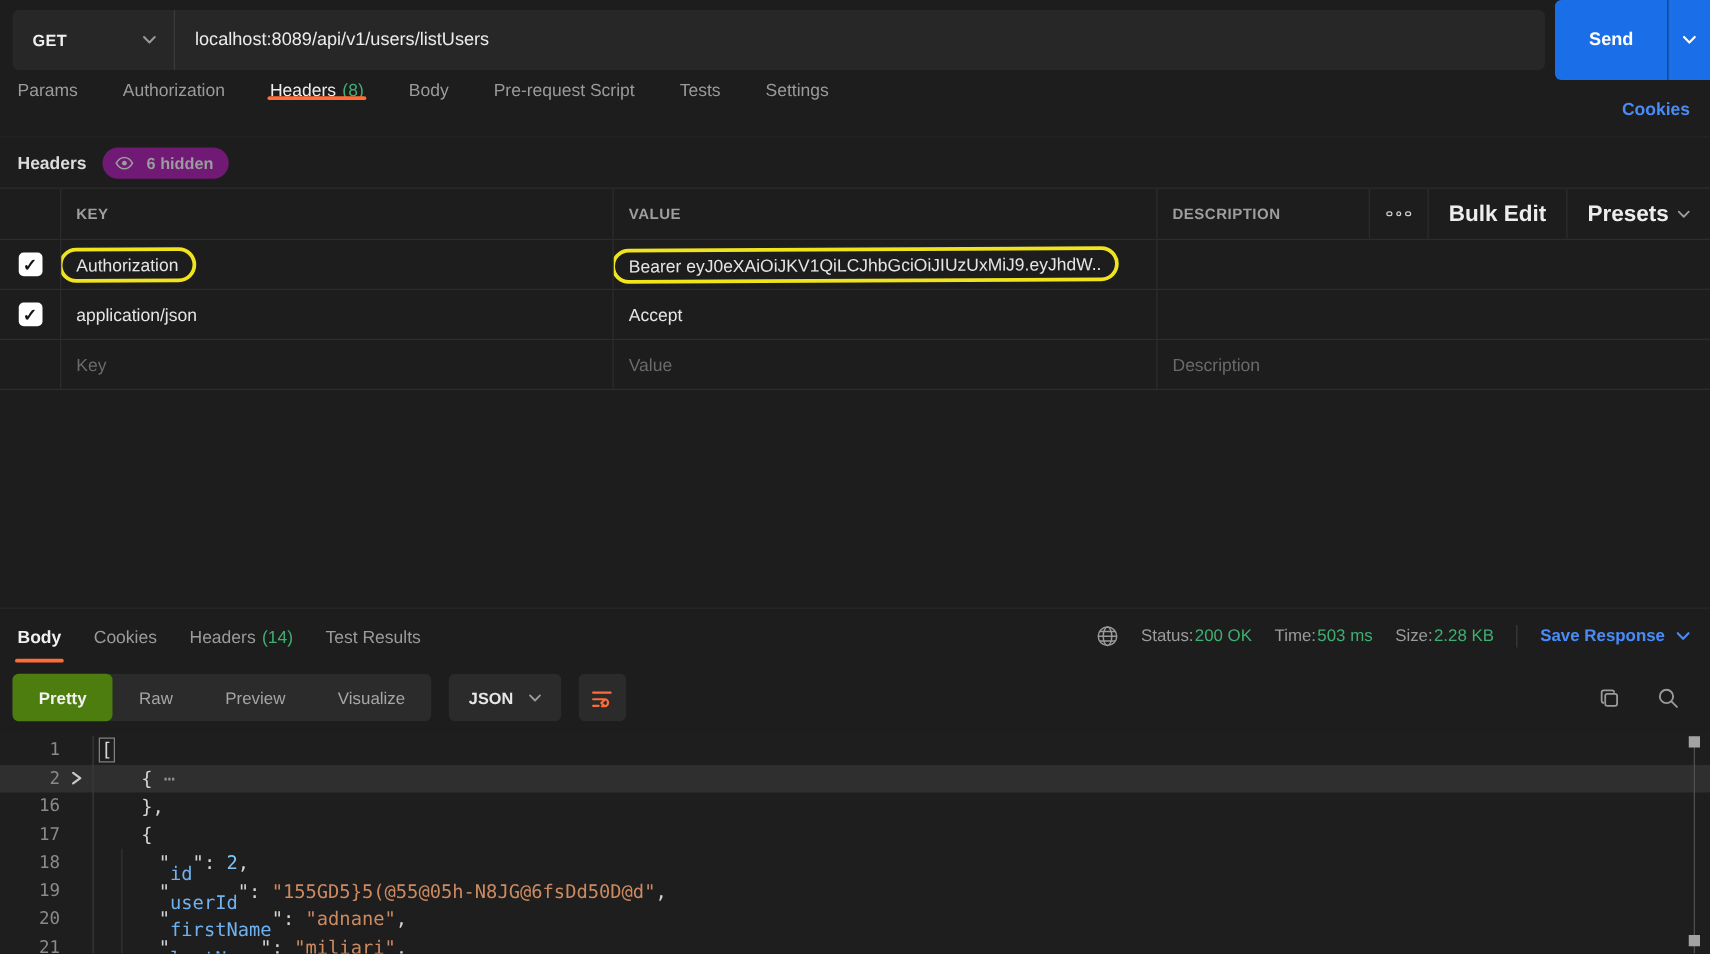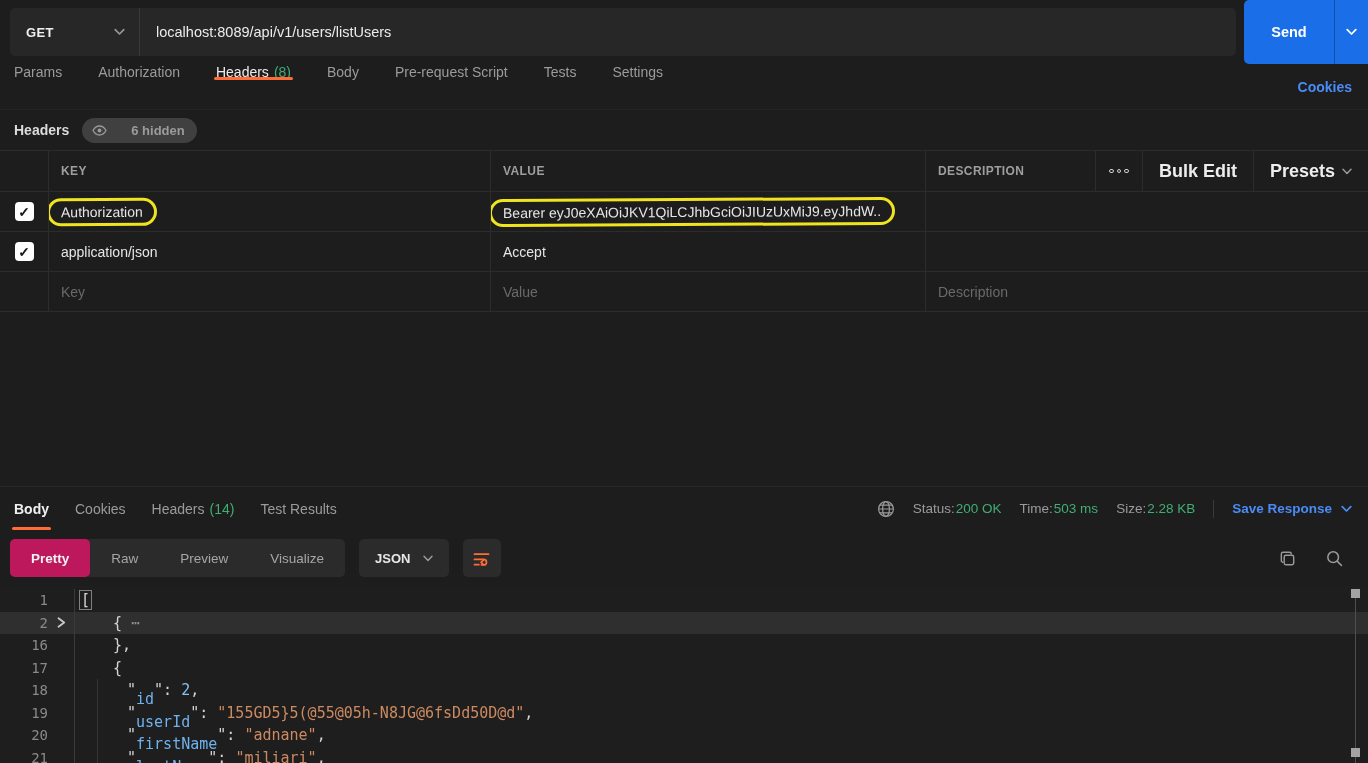--- a/index.html
+++ b/index.html
@@ -32,21 +32,21 @@
   .tab.active { color:#ededed; }
   .req-tabs .tab.active::after, .resp-tabs .tab.active::after {
     content:""; position:absolute; left:0; right:0; bottom:0; height:3px; background:var(--orange,#ff6c37); border-radius:2px; }
   .tab-count { color:var(--green,#3fae73); }
   .cookies-link { margin-left:auto; margin-right:16px; align-self:center; color:var(--blue_link,#4a8cf7);
     font-size:14px; font-weight:600; cursor:pointer; }
 
   
   .headers-caption { height:40px; display:flex; align-items:center; gap:13px; padding-left:14px; flex:none; }
   .headers-title { font-weight:700; font-size:14px; color:#dcdcdc; }
-  .hidden-badge { display:flex; align-items:center; gap:24px; background:#404040; border-radius:13px;
+  .hidden-badge { display:flex; align-items:center; gap:10px; background:#701a75; border-radius:13px;
     padding:5px 12px 5px 10px; color:#9b9b9b; font-size:13px; font-weight:600; cursor:pointer; }
 
   
   .htable { flex:none; font-size:14px; }
   .thead, .trow { display:grid; grid-template-columns:48px 442px 435px 1fr; border-bottom:1px solid #2c2c2c; }
   .thead { height:42px; border-top:1px solid #2c2c2c; }
   .trow { height:40px; }
   .cell { display:flex; align-items:center; padding:0 12px; border-left:1px solid #2c2c2c; min-width:0; overflow:hidden; }
   .cell.first { border-left:none; justify-content:center; padding:0; }
   .thead .cell { color:#9e9e9e; font-weight:700; font-size:12px; letter-spacing:.4px; }
@@ -78,21 +78,21 @@
   .meta-divider { width:1px; height:18px; background:#3a3a3a; }
   .save-response { display:flex; align-items:center; gap:9px; color:var(--blue_link,#4a8cf7);
     font-weight:700; cursor:pointer; }
   .save-response .chev { color:var(--blue_link,#4a8cf7); }
   .globe { color:#9a9a9a; display:flex; align-items:center; cursor:pointer; }
 
   
   .resp-toolbar { height:56px; display:flex; align-items:center; gap:14px; padding:0 16px 0 10px; flex:none; }
   .mode-group { display:flex; background:#2b2b2b; border-radius:5px; height:38px; align-items:stretch; }
   .mode { display:flex; align-items:center; padding:0 21px; color:#a6a6a6; font-size:13.5px; cursor:pointer; border-radius:5px; }
-  .mode.active { background:#be185d; color:#f2f2f2; font-weight:600; }
+  .mode.active { background:#4d7c0f; color:#f2f2f2; font-weight:600; }
   .json-select { display:flex; align-items:center; gap:12px; background:#2b2b2b; border-radius:5px;
     height:38px; padding:0 16px; font-weight:700; font-size:13px; color:#e8e8e8; cursor:pointer; }
   .wrap-btn { width:38px; height:38px; background:#2b2b2b; border-radius:5px; display:flex;
     align-items:center; justify-content:center; cursor:pointer; margin-left:0; }
   .toolbar-right { margin-left:auto; display:flex; align-items:center; gap:28px; padding-right:8px; }
   .icon-btn { color:#9a9a9a; display:flex; align-items:center; cursor:pointer; background:none; border:none; padding:0; }
 
   
   .editor { flex:1; background:#1e1e1e; position:relative; overflow:hidden;
     font-family:"DejaVu Sans Mono", monospace; font-size:15px; padding-top:3px; }

